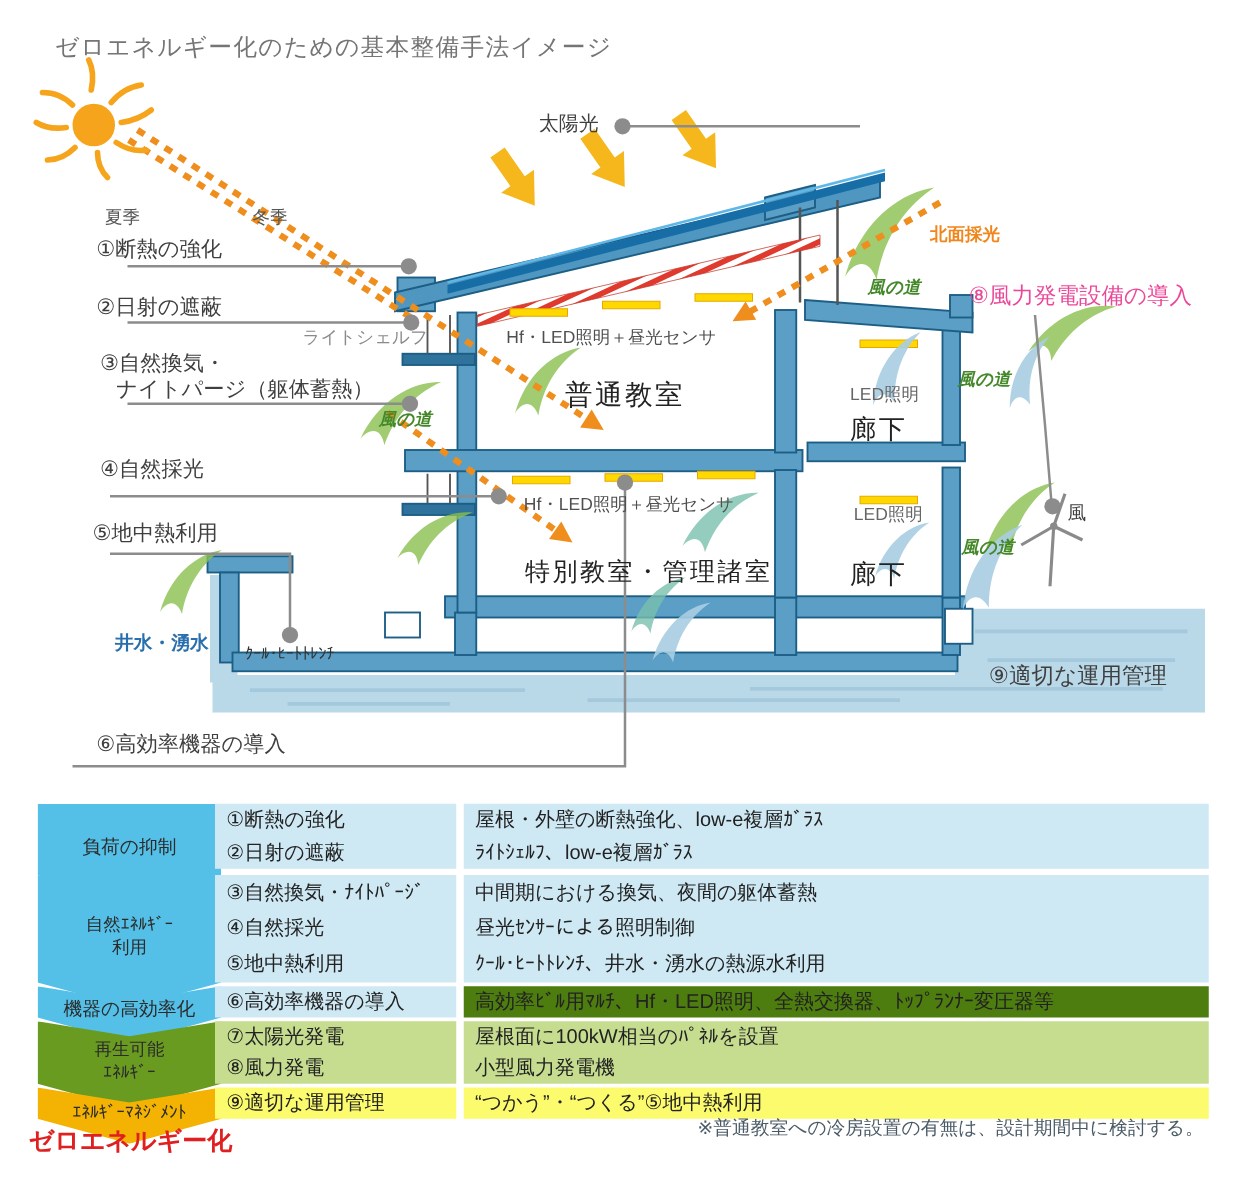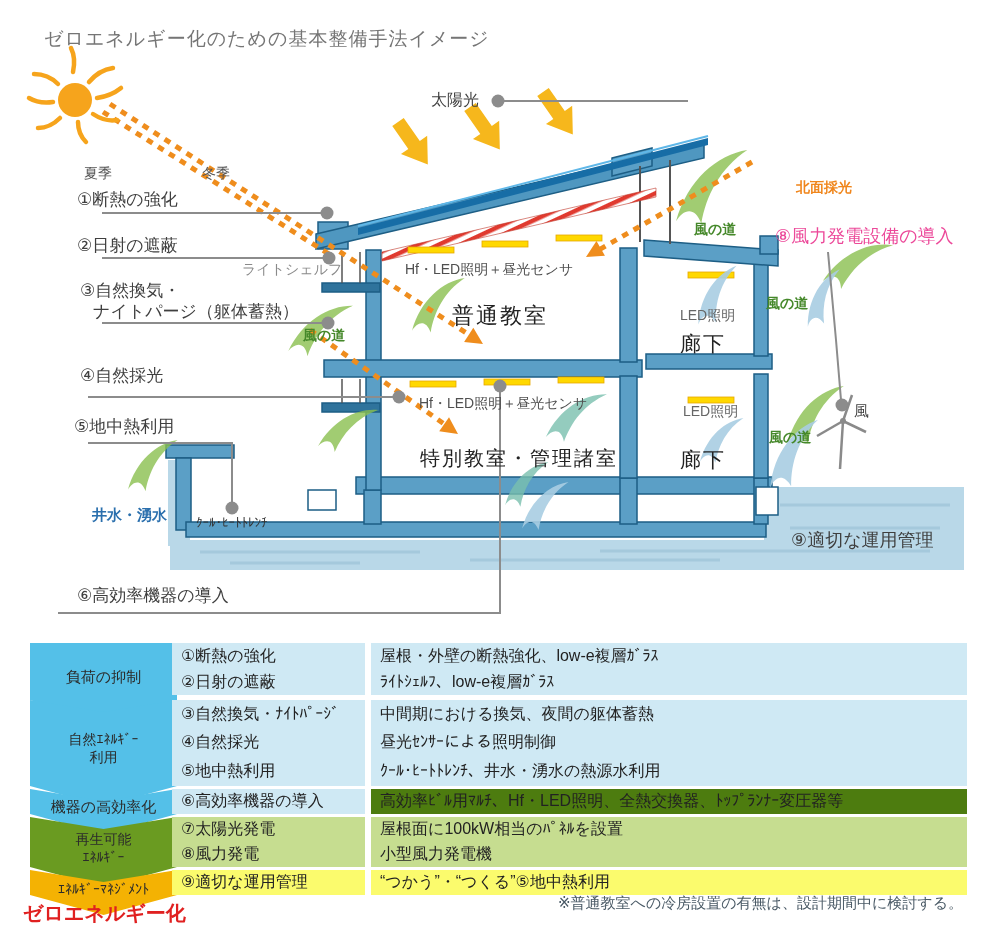--- a/index.html
+++ b/index.html
@@ -3,21 +3,21 @@
 <meta charset="utf-8">
 <style>
   html,body{margin:0;padding:0;background:#fff;}
   #stage{position:relative;width:1000px;height:942px;background:#fff;overflow:hidden;
          font-family:"Liberation Sans","DejaVu Sans",sans-serif;color:#333;}
   .lbl{position:absolute;white-space:nowrap;line-height:1.15;}
   .t-gray{color:#757575;}
   .callout{font-size:17px;color:#3f3f3f;}
   .big-room{font-size:22px;color:#222;letter-spacing:2px;}
   .small-note{font-size:14px;color:#4f4f4f;}
-  .green-lbl{font-size:14px;font-weight:bold;color:#45882a;}
+  .green-lbl{font-size:14px;font-weight:bold;color:#45882a;font-style:italic;}
   .orange-lbl{font-size:14px;font-weight:bold;color:#f0861c;}
   .chev{position:absolute;left:30px;width:147px;display:flex;flex-direction:column;
         align-items:center;justify-content:center;text-align:center;font-size:15px;color:#2b2b2b;}
   .colblock{position:absolute;display:flex;flex-direction:column;justify-content:space-around;}
   .colblock .row{padding-left:9px;font-size:16px;color:#222;white-space:nowrap;}
   .c2{left:172px;width:193px;}
   .c3{left:371px;width:596px;}
 </style>
 </head>
 <body>
@@ -198,21 +198,21 @@
 
   <div class="lbl" style="left:431px;top:91px;font-size:16px;color:#3f3f3f">太陽光</div>
   <div class="lbl" style="left:775px;top:226px;font-size:18px;color:#ec4899">⑧風力発電設備の導入</div>
   <div class="lbl" style="left:791px;top:530px;font-size:18px;color:#3f3f3f">⑨適切な運用管理</div>
 
   <div class="lbl" style="left:242px;top:261px;font-size:14px;color:#8a8a8a">ライトシェルフ</div>
   <div class="lbl green-lbl" style="left:303px;top:327px">風の道</div>
   <div class="lbl green-lbl" style="left:694px;top:221px">風の道</div>
   <div class="lbl green-lbl" style="left:766px;top:295px">風の道</div>
   <div class="lbl green-lbl" style="left:769px;top:429px">風の道</div>
-  <div class="lbl orange-lbl" style="left:796px;top:179px">北面採光</div>
+  <div class="lbl orange-lbl" style="left:744px;top:179px">北面採光</div>
 
   <div class="lbl small-note" style="left:405px;top:261px">Hf・LED照明＋昼光センサ</div>
   <div class="lbl small-note" style="left:419px;top:395px">Hf・LED照明＋昼光センサ</div>
 
   <div class="lbl big-room" style="left:452px;top:303px">普通教室</div>
   <div class="lbl big-room" style="left:420px;top:447px;font-size:20px">特別教室・管理諸室</div>
 
   <div class="lbl" style="left:680px;top:307px;font-size:14px;color:#666">LED照明</div>
   <div class="lbl" style="left:683px;top:403px;font-size:14px;color:#666">LED照明</div>
   <div class="lbl big-room" style="left:680px;top:332px;font-size:21px">廊下</div>

